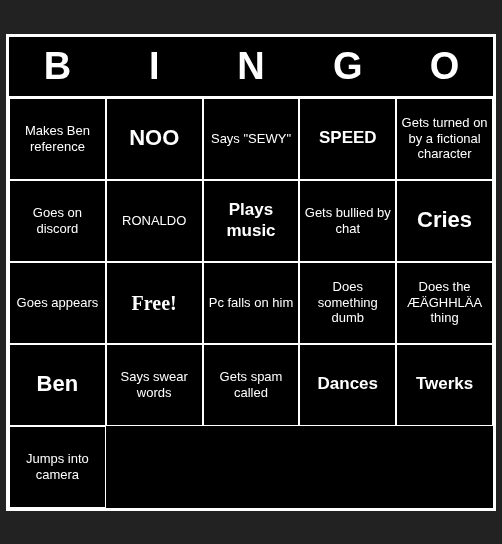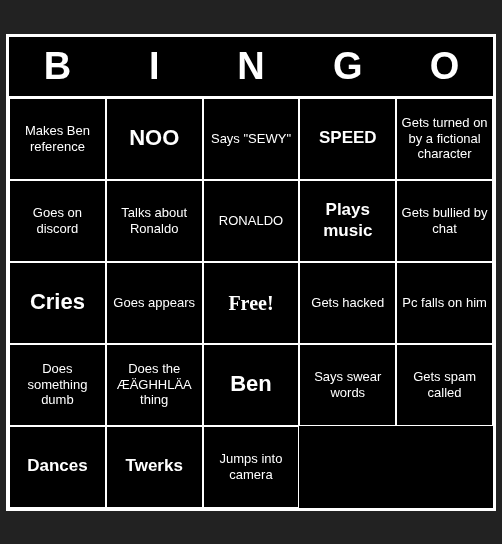--- a/index.html
+++ b/index.html
@@ -78,28 +78,26 @@
     <span class="bingo-letter">G</span>
     <span class="bingo-letter">O</span>
   </div>
   <div class="bingo-grid">
   <div class="cell">Makes Ben reference</div>
       <div class="cell large-text">NOO</div>
       <div class="cell">Says "SEWY"</div>
       <div class="cell medium-text">SPEED</div>
       <div class="cell">Gets turned on by a fictional character</div>
       <div class="cell">Goes on discord</div>
-      <div class="cell">Talks about Ronaldo</div>
       <div class="cell">RONALDO</div>
       <div class="cell medium-text">Plays music</div>
       <div class="cell">Gets bullied by chat</div>
       <div class="cell large-text">Cries</div>
       <div class="cell">Goes appears</div>
       <div class="cell free">Free!</div>
-      <div class="cell">Gets hacked</div>
       <div class="cell">Pc falls on him</div>
       <div class="cell">Does something dumb</div>
       <div class="cell">Does the ÆÄGHHLÄA thing</div>
       <div class="cell large-text">Ben</div>
       <div class="cell">Says swear words</div>
       <div class="cell">Gets spam called</div>
       <div class="cell medium-text">Dances</div>
       <div class="cell medium-text">Twerks</div>
       <div class="cell">Jumps into camera</div>
     </div>

